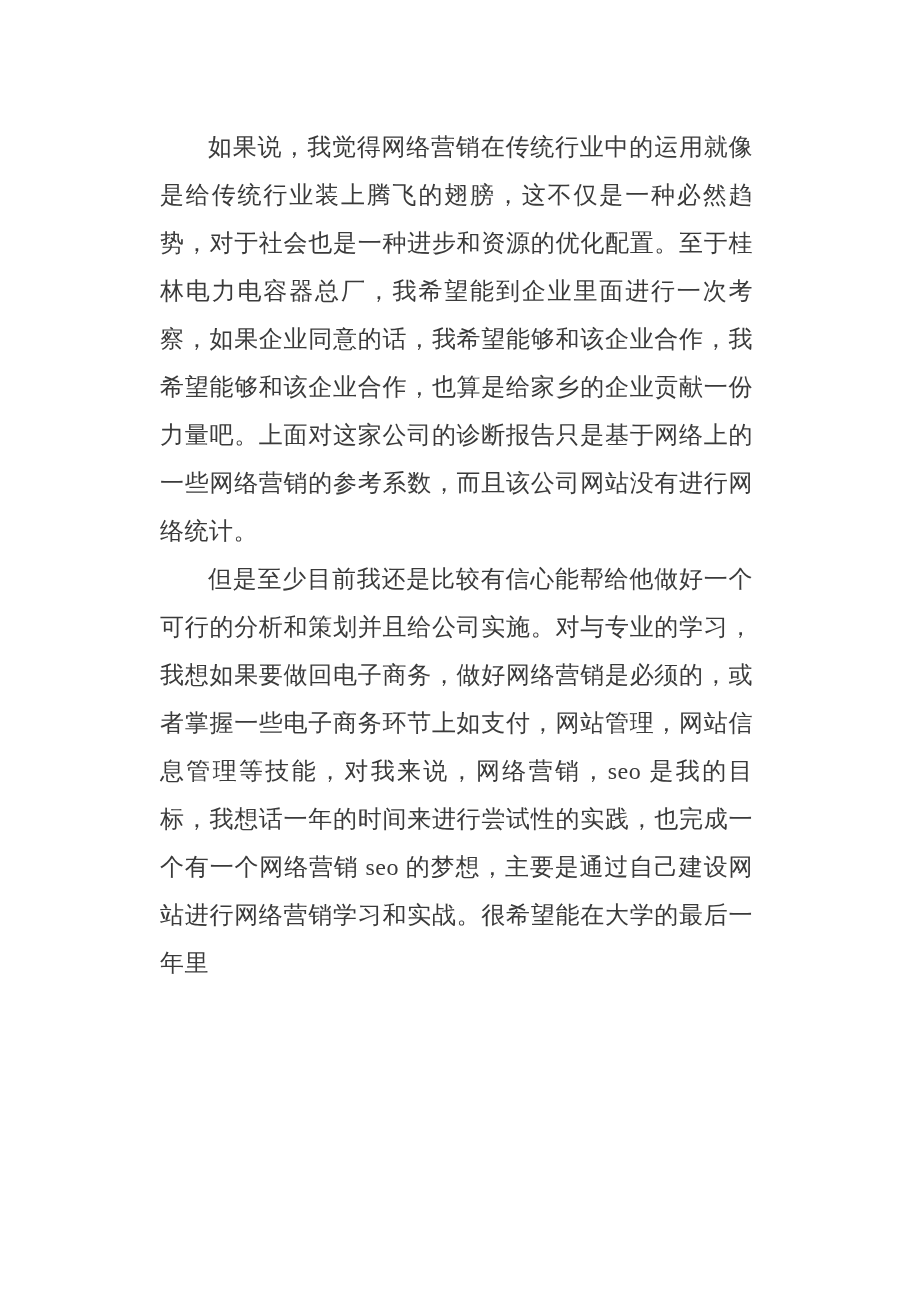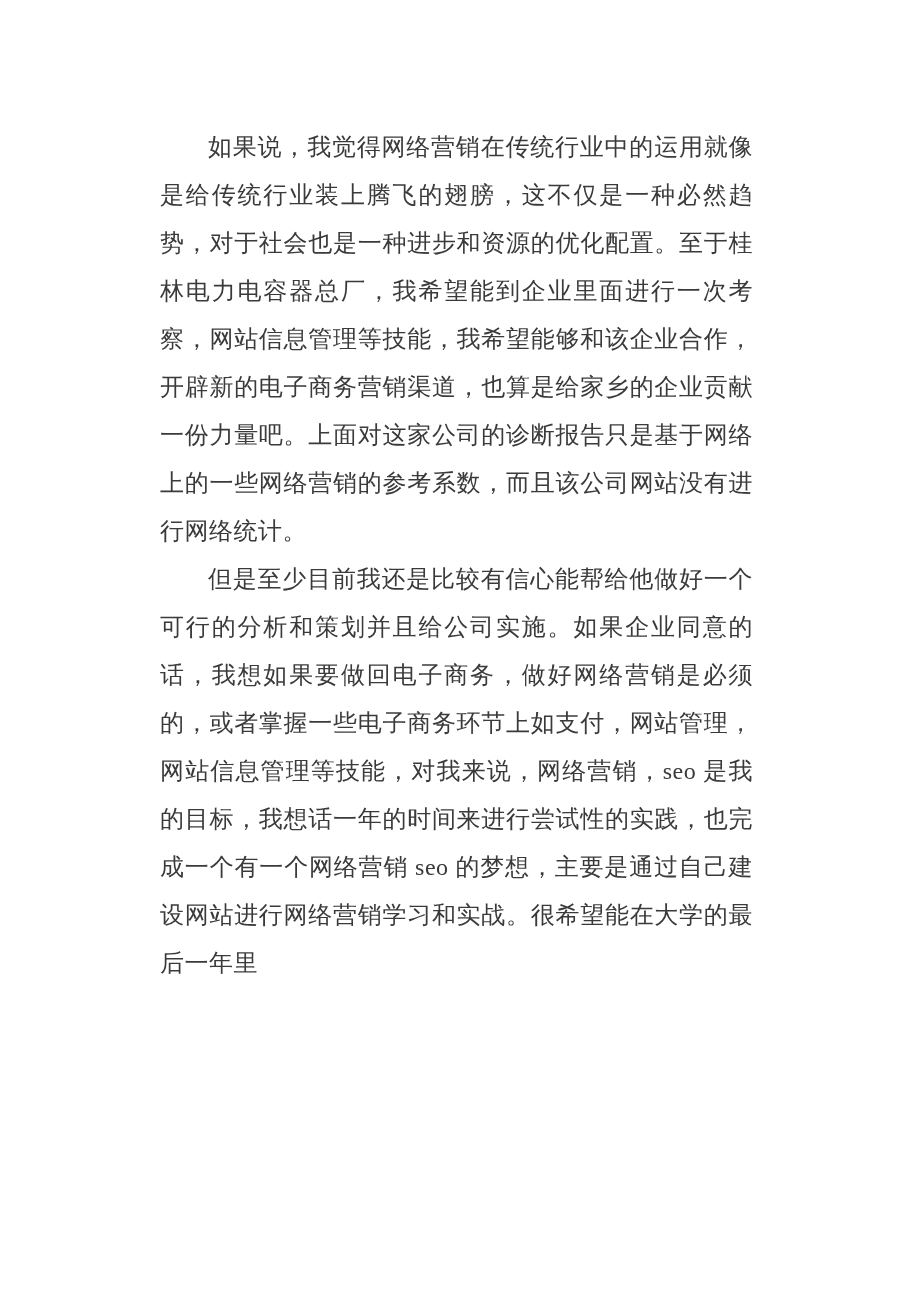--- a/index.html
+++ b/index.html
@@ -32,16 +32,16 @@
     text-indent: 2em;
     word-break: break-all;
     font-family: "Liberation Serif", serif;
   }
 </style>
 </head>
 <body>
 
 <div class="page">
   <div class="doc-body">
-    <p class="para">如果说，我觉得网络营销在传统行业中的运用就像是给传统行业装上腾飞的翅膀，这不仅是一种必然趋势，对于社会也是一种进步和资源的优化配置。至于桂林电力电容器总厂，我希望能到企业里面进行一次考察，网站信息管理等技能，我希望能够和该企业合作，开辟新的电子商务营销渠道，也算是给家乡的企业贡献一份力量吧。上面对这家公司的诊断报告只是基于网络上的一些网络营销的参考系数，而且该公司网站没有进行网络统计。</p>
-    <p class="para">但是至少目前我还是比较有信心能帮给他做好一个可行的分析和策划并且给公司实施。如果企业同意的话，我想如果要做回电子商务，做好网络营销是必须的，或者掌握一些电子商务环节上如支付，网站管理，网站信息管理等技能，对我来说，网络营销，seo 是我的目标，我想话一年的时间来进行尝试性的实践，也完成一个有一个网络营销 seo 的梦想，主要是通过自己建设网站进行网络营销学习和实战。很希望能在大学的最后一年里</p>
+    <p class="para">如果说，我觉得网络营销在传统行业中的运用就像是给传统行业装上腾飞的翅膀，这不仅是一种必然趋势，对于社会也是一种进步和资源的优化配置。至于桂林电力电容器总厂，我希望能到企业里面进行一次考察，如果企业同意的话，我希望能够和该企业合作，我希望能够和该企业合作，也算是给家乡的企业贡献一份力量吧。上面对这家公司的诊断报告只是基于网络上的一些网络营销的参考系数，而且该公司网站没有进行网络统计。</p>
+    <p class="para">但是至少目前我还是比较有信心能帮给他做好一个可行的分析和策划并且给公司实施。对与专业的学习，我想如果要做回电子商务，做好网络营销是必须的，或者掌握一些电子商务环节上如支付，网站管理，网站信息管理等技能，对我来说，网络营销，seo 是我的目标，我想话一年的时间来进行尝试性的实践，也完成一个有一个网络营销 seo 的梦想，主要是通过自己建设网站进行网络营销学习和实战。很希望能在大学的最后一年里</p>
   </div>
 </div>
 
 </body></html>

